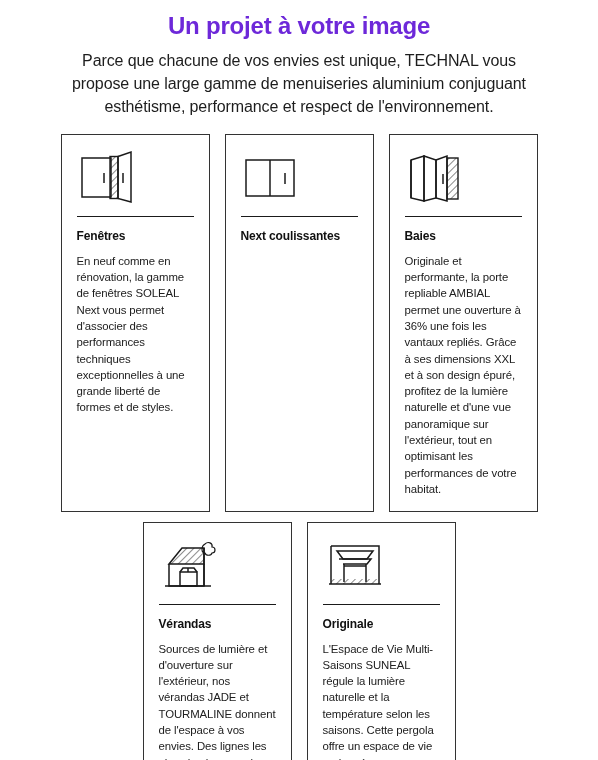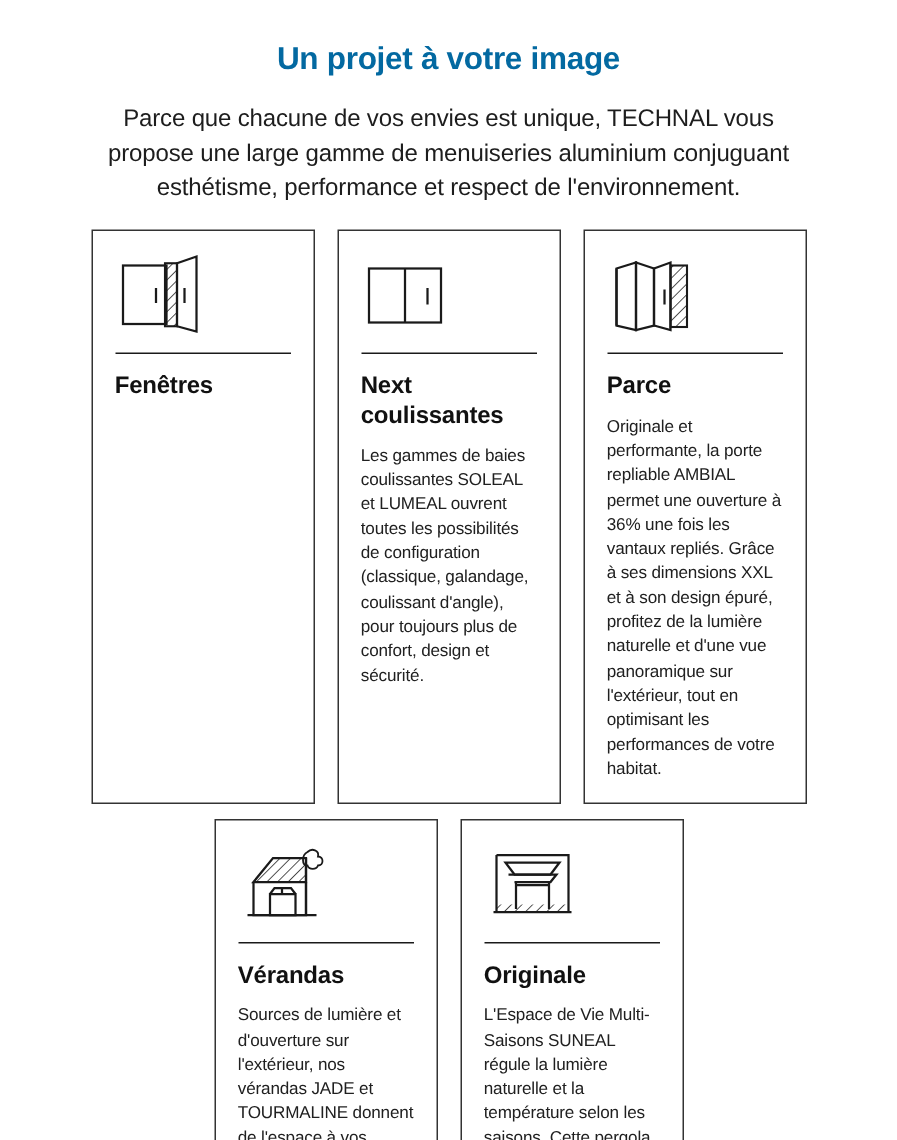--- a/index.html
+++ b/index.html
@@ -15,25 +15,25 @@
     overflow: hidden;
     position: relative;
   }
 
   
   .header {
     padding: 10px 62px 0 62px;
     text-align: center;
   }
   .header h1 {
-    margin: 16px;
-    font-size: 21px;
+    margin: 0;
+    font-size: 24px;
     font-weight: bold;
     letter-spacing: -0.2px;
-    color: #0369a1;
+    color: #6d28d9;
     line-height: 1.3;
   }
   .header p {
     margin: 9px 0 0 0;
     font-size: 16px;
     line-height: 1.42;
     color: #1d1d1d;
     letter-spacing: -0.1px;
   }
 
@@ -71,21 +71,21 @@
     padding-left: 2px;
   }
   .divider {
     width: 117px;
     height: 0;
     border-top: 1.6px solid #1a1a1a;
     margin: 2px 0 0 0;
   }
   .card-title {
     margin: 12px 0 0 0;
-    font-size: 16px;
+    font-size: 12px;
     font-weight: bold;
     color: #111111;
     letter-spacing: -0.15px;
     line-height: 1.2;
   }
   .card-body {
     margin: 9px 0 0 0;
     font-size: 11.4px;
     line-height: 1.43;
     color: #202020;
@@ -122,33 +122,33 @@
           <rect x="31" y="6.5" width="8" height="42" fill="url(#h1)" stroke="#1a1a1a" stroke-width="1.4"></rect>
 
           <path class="ln" d="M39 6.5 L52 2 L52 52 L39 48.5 Z"></path>
 
           <line class="ln" x1="25" y1="23" x2="25" y2="33"></line>
           <line class="ln" x1="44" y1="23" x2="44" y2="33"></line>
         </svg>
       </div>
       <div class="divider"></div>
       <h2 class="card-title">Fenêtres</h2>
+      <p class="card-body">En neuf comme en rénovation, la gamme de fenêtres SOLEAL Next vous permet d'associer des performances techniques exceptionnelles à une grande liberté de formes et de styles.</p>
     </div>
 
     <div class="card">
       <div class="card-icon">
         <svg width="58" height="62" viewBox="0 0 58 62" aria-hidden="true">
           <rect class="ln" x="3" y="10" width="48" height="36"></rect>
           <line class="ln" x1="27" y1="10" x2="27" y2="46"></line>
           <line class="ln" x1="42" y1="23" x2="42" y2="34"></line>
         </svg>
       </div>
       <div class="divider"></div>
       <h2 class="card-title">Next coulissantes</h2>
-      <p class="card-body">Les gammes de baies coulissantes SOLEAL et LUMEAL ouvrent toutes les possibilités de configuration (classique, galandage, coulissant d'angle), pour toujours plus de confort, design et sécurité.</p>
     </div>
 
     <div class="card card-tall">
       <div class="card-icon">
         <svg width="58" height="62" viewBox="0 0 58 62" aria-hidden="true">
           <defs>
             <pattern id="h3" width="5" height="5" patternTransform="rotate(45)" patternUnits="userSpaceOnUse">
               <line x1="0" y1="0" x2="0" y2="5" stroke="#1a1a1a" stroke-width="1"></line>
             </pattern>
           </defs>
@@ -157,21 +157,21 @@
           <path class="ln" d="M4 10 L17 6 L17 51 L4 48 Z"></path>
           <path class="ln" d="M17 6 L29 10 L29 48 L17 51 Z"></path>
           <path class="ln" d="M29 10 L40 6 L40 51 L29 48 Z"></path>
 
           <rect x="40" y="8" width="11" height="41" fill="url(#h3)" stroke="#1a1a1a" stroke-width="1.4"></rect>
 
           <line class="ln" x1="36" y1="24" x2="36" y2="34"></line>
         </svg>
       </div>
       <div class="divider"></div>
-      <h2 class="card-title">Parce</h2>
+      <h2 class="card-title">Baies</h2>
       <p class="card-body">Originale et performante, la porte repliable AMBIAL permet une ouverture à 36% une fois les vantaux repliés. Grâce à ses dimensions XXL et à son design épuré, profitez de la lumière naturelle et d'une vue panoramique sur l'extérieur, tout en optimisant les performances de votre habitat.</p>
     </div>
 
   </div>
 
   <div class="row row-bottom">
 
     <div class="card">
       <div class="card-icon">
         <svg width="62" height="62" viewBox="0 0 62 62" aria-hidden="true">

